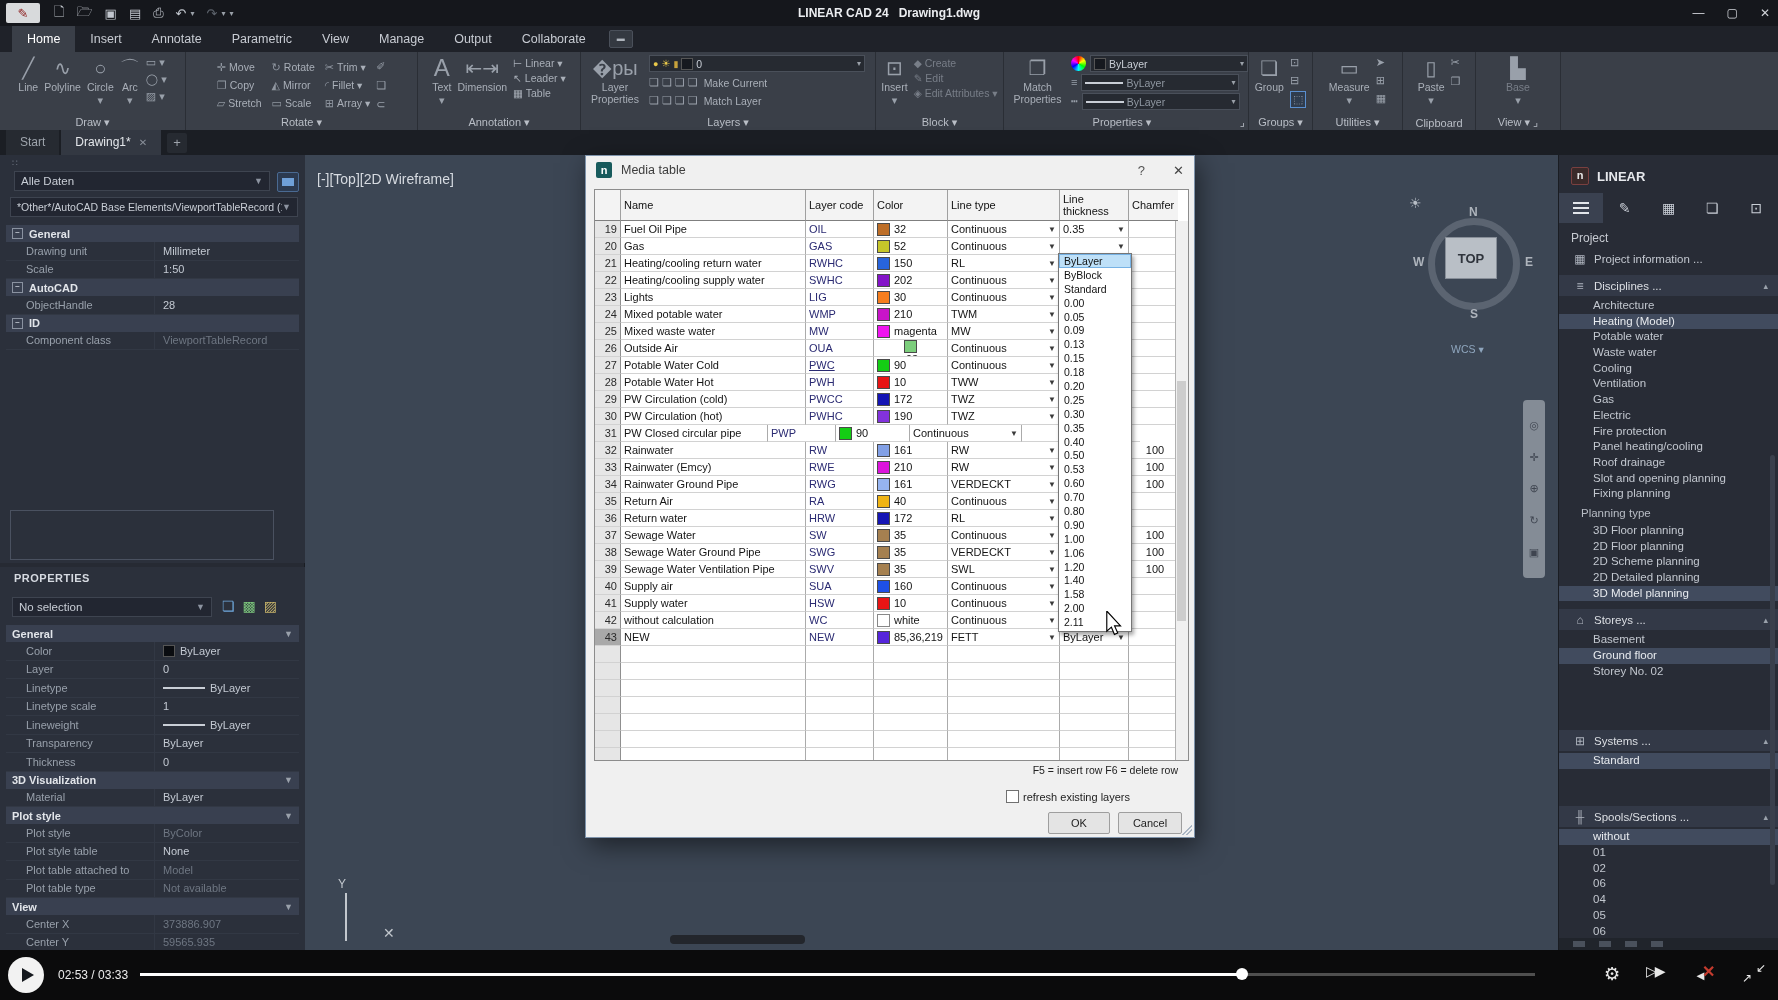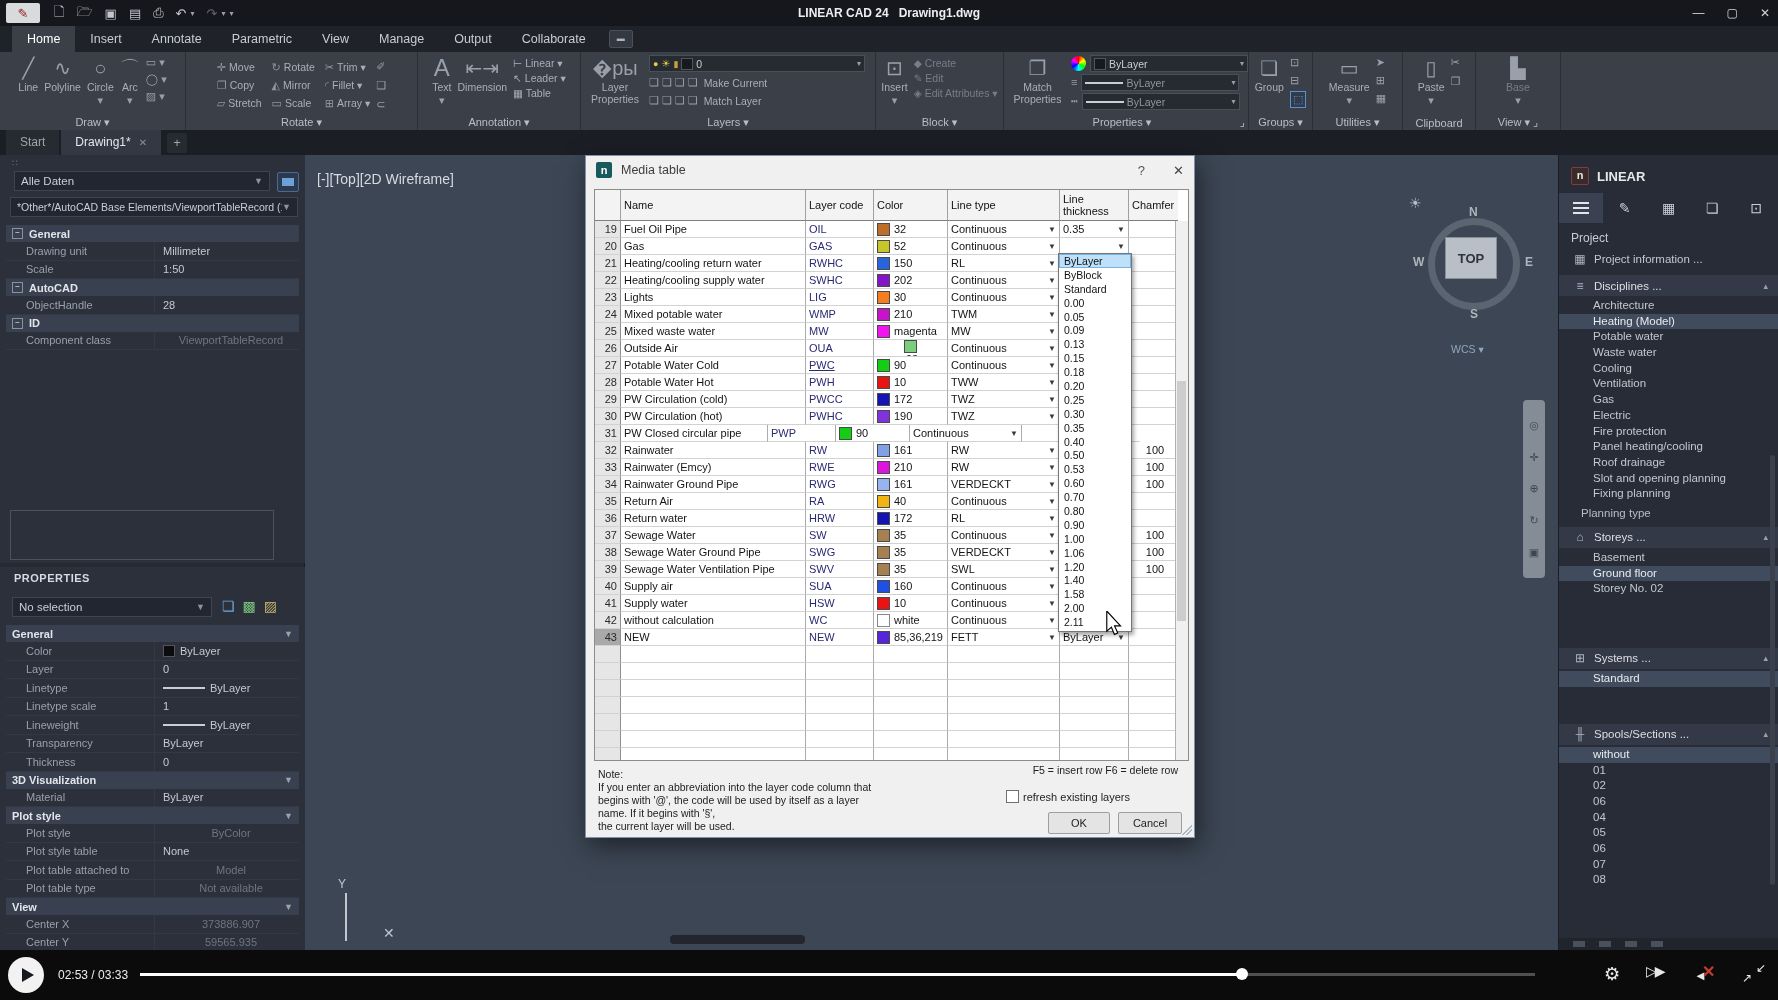--- a/index.html
+++ b/index.html
@@ -53,21 +53,21 @@
   .dk-combo{background:#222631;border:1px solid #3E4450;height:20px;display:flex;align-items:center;color:#C9CED6;font-size:11.5px;padding:0 6px;box-sizing:border-box;}
   .dk-combo .car{margin-left:auto;font-size:9px;color:#8C93A0;}
   .mon{width:20px;height:18px;border:1px solid #4A6A92;background:#2C3A50;border-radius:2px;display:flex;align-items:center;justify-content:center;}
   .mon i{display:block;width:12px;height:8px;background:#6FA0D8;}
   .sect-h{height:17px;background:#394050;color:#E2E5EA;font-weight:bold;font-size:11px;display:flex;align-items:center;padding-left:6px;gap:6px;}
   .sect-h .mbox{width:9px;height:9px;border:1px solid #8A92A0;font-size:8px;line-height:7px;text-align:center;color:#B8BEC8;}
   .sect-h .car{margin-left:auto;margin-right:6px;font-size:9px;color:#9AA1AB;font-weight:normal;}
   .prow{height:17.5px;display:flex;align-items:center;font-size:11px;border-bottom:1px solid #323844;position:relative;}
   .prow .pl{color:#98A0AB;padding-left:20px;width:128px;flex:none;overflow:hidden;white-space:nowrap;}
   .prow .pv{color:#C4CAD3;padding-left:8px;border-left:1px solid #323844;flex:1;display:flex;align-items:center;gap:5px;overflow:hidden;white-space:nowrap;height:100%;}
-  .prow .pv.muted{color:#6E7682;justify-content:center;}
+  .prow .pv.muted{color:#6E7682;}
   .pv .sw{width:10px;height:10px;}
   .pv .lnln{width:42px;}
   .prevbox{border:1px solid #4A5160;background:#2B303B;}
   .pp-title{font-size:11px;font-weight:bold;color:#D6DAE1;letter-spacing:0.5px;}
   .selicons{display:flex;gap:8px;}
   .selicons span{font-size:14px;}
 
   
   .canvas{left:305px;top:155px;width:1253px;height:795px;background:#3C4654;overflow:hidden;}
   .vplabel{color:#D6DAE0;font-size:14px;}
@@ -658,20 +658,27 @@
         <div class="lp-item">Ventilation</div>
         <div class="lp-item">Gas</div>
         <div class="lp-item">Electric</div>
         <div class="lp-item">Fire protection</div>
         <div class="lp-item">Panel heating/cooling</div>
         <div class="lp-item">Roof drainage</div>
         <div class="lp-item">Slot and opening planning</div>
         <div class="lp-item">Fixing planning</div>
       </div>
     <div class="lp-sub">Planning type</div>
+    <div class="lp-list" id="list-planning">
+        <div class="lp-item">3D Floor planning</div>
+        <div class="lp-item">2D Floor planning</div>
+        <div class="lp-item">2D Scheme planning</div>
+        <div class="lp-item">2D Detailed planning</div>
+        <div class="lp-item sel">3D Model planning</div>
+      </div>
     <div class="lp-group">
       <span class="lp-ic">⌂</span>
       <span>Storeys ...</span>
       <span class="lp-col">▴</span>
     </div>
     <div class="lp-list" id="list-storeys" style="min-height:90px;">
         <div class="lp-item">Basement</div>
         <div class="lp-item sel">Ground floor</div>
         <div class="lp-item">Storey No. 02</div>
       </div>
@@ -1274,27 +1281,20 @@
         <div class="dd-item">1.58</div>
         <div class="dd-item">2.00</div>
         <div class="dd-item">2.11</div>
       </div>
 
     <svg class="curs" style="left:519px;top:455px;" width="18" height="26" viewBox="0 0 12 18">
       <polygon points="1,0 1,14 4.2,11.2 6.3,16.2 8.6,15.2 6.4,10.3 10.5,10.3" fill="#FFFFFF" stroke="#000000" stroke-width="0.8"></polygon>
     </svg>
 
     <div class="dlg-f5">F5 = insert row   F6 = delete row</div>
-    <div class="dlg-note">
-      <div>Note:</div>
-      <div>If you enter an abbreviation into the layer code column that</div>
-      <div>begins with '@', the code will be used by itself as a layer</div>
-      <div>name. If it begins with '§',</div>
-      <div>the current layer will be used.</div>
-    </div>
     <div class="dlg-chk">
       <span class="chkbox"></span>
       <span>refresh existing layers</span>
     </div>
     <div class="dbtn" style="left:462px;top:656px;width:62px;">OK</div>
     <div class="dbtn" style="left:532px;top:656px;width:64px;">Cancel</div>
     <div class="grip2"></div>
   </div>
 
   <div class="abs player">

